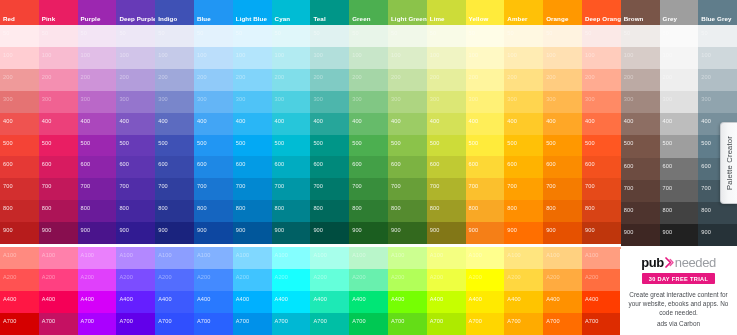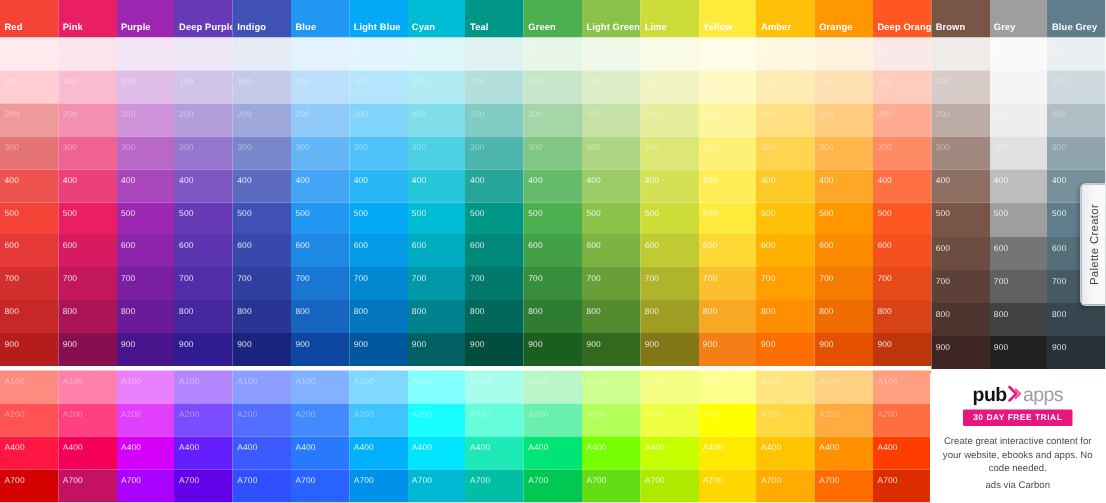--- a/index.html
+++ b/index.html
@@ -1072,20 +1072,20 @@
 
   <div id="carbon-ad">
     <div class="ad-logo">
       <span class="logo-pub">pub</span>
       <span class="logo-mark">
         <svg width="9" height="11" viewBox="0 0 9 11">
           <path d="M1 1 L5.5 5.5 L1 10" fill="none" stroke="#E6177F" stroke-width="1.7" stroke-linecap="round" stroke-linejoin="round"></path>
           <path d="M5.2 2.6 L8 5.5 L5.2 8.4" fill="none" stroke="#E6177F" stroke-width="1.4" stroke-linecap="round" stroke-linejoin="round" opacity="0.75"></path>
         </svg>
       </span>
-      <span class="logo-coder">apps</span>
+      <span class="logo-coder">needed</span>
     </div>
     <div class="ad-badge">30 DAY FREE TRIAL</div>
     <div class="ad-copy">Create great interactive content for your website, ebooks and apps. No code needed.</div>
     <div class="ad-via">ads via Carbon</div>
   </div>
 
 </div>
 
 </body></html>

